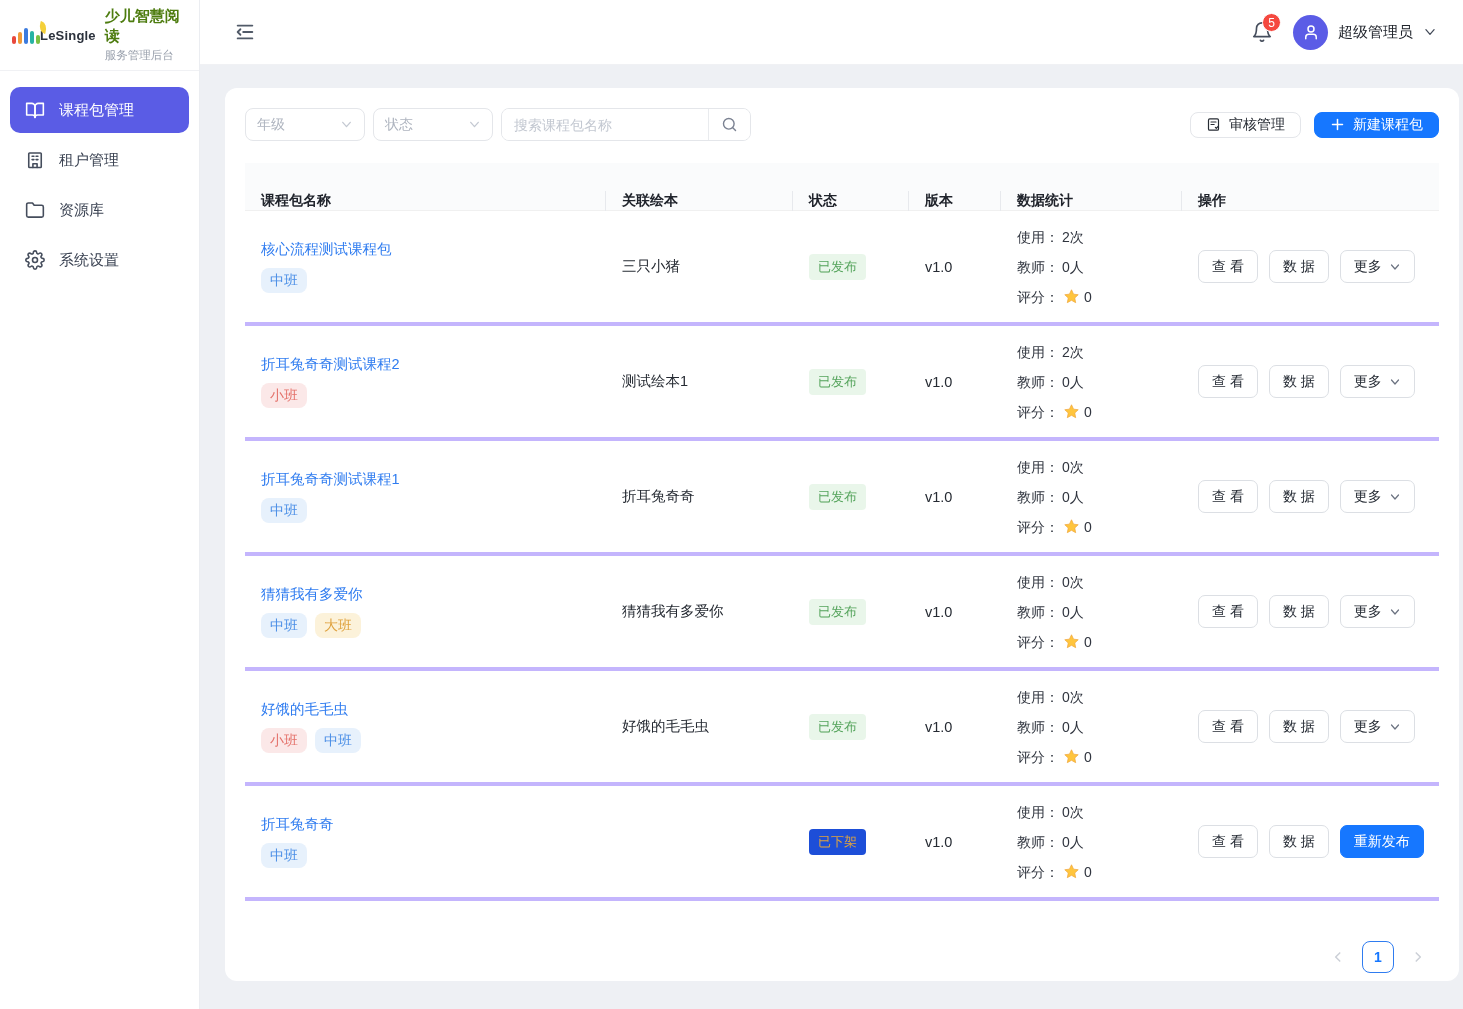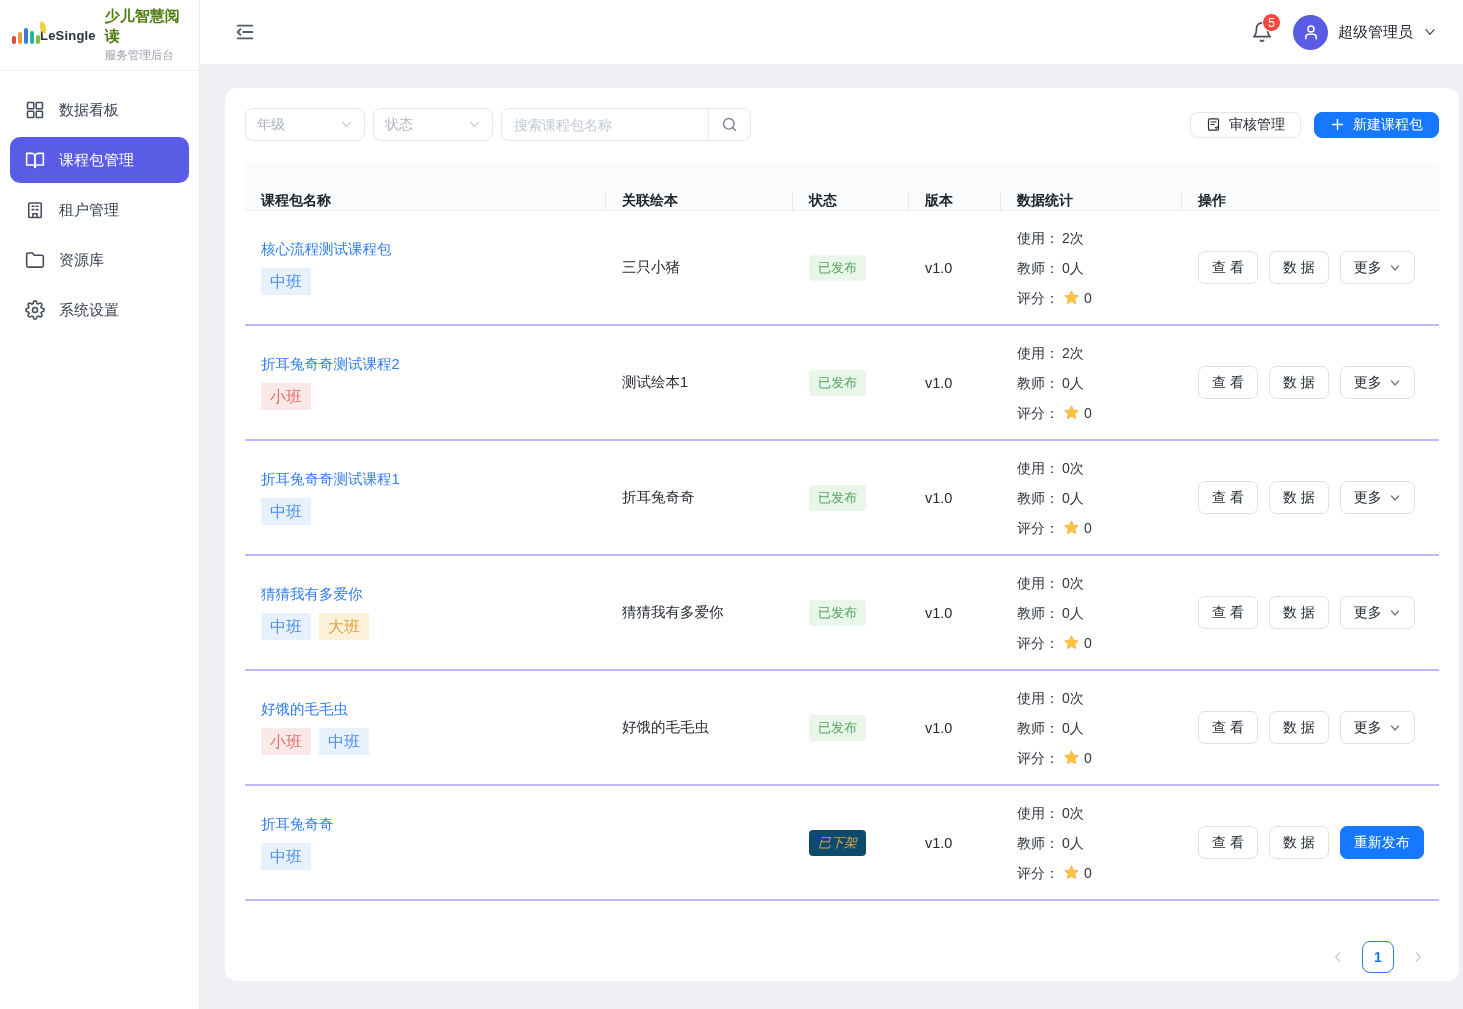--- a/index.html
+++ b/index.html
@@ -57,34 +57,34 @@
   .btn { height:26px; border-radius:8px; font-size:14px; display:inline-flex; align-items:center; gap:8px; padding:0 15px; cursor:pointer; font-family:inherit; }
   .btn-outline { background:#fff; border:1px solid #e4e6ea; color:#262b33; }
   .btn-primary { background:#1677ff; border:1px solid #1677ff; color:#fff; }
   .btn .b-icon { width:15px; height:15px; }
 
   
   .tbl { flex:1; min-height:0; }
   .thead { display:flex; align-items:flex-end; height:48px; background:#fafbfc; border-bottom:1px solid #f0f0f0; }
   .th { font-size:14px; font-weight:bold; color:#20242c; padding-left:16px; position:relative; }
   .th:not(:last-child)::after { content:""; position:absolute; right:0; top:50%; transform:translateY(-50%); width:1px; height:20px; background:#e7e9ed; }
-  .trow { display:flex; align-items:center; height:115px; border-bottom:2px solid #c4b5fd; }
+  .trow { display:flex; align-items:center; height:115px; border-bottom:4px solid #c4b5fd; }
   .td { padding-left:16px; }
   .c-name { width:361px; } .c-book { width:187px; } .c-status { width:116px; }
   .c-ver { width:92px; } .c-stats { width:181px; } .c-act { flex:1; }
   .pkg-link { color:#2f7cf0; font-size:14.5px; text-decoration:none; display:inline-block; cursor:pointer; }
   .tag-row { display:flex; gap:8px; margin-top:9px; }
-  .tag { font-size:16px; padding:3px 9px; border-radius:0; line-height:1.35; }
+  .tag { font-size:14px; padding:3px 9px; border-radius:8px; line-height:1.35; }
   .tag-blue { background:#e7f1fc; color:#4a8ee6; }
   .tag-red { background:#fbe8e8; color:#e4716a; }
   .tag-yellow { background:#fcf2da; color:#dfa23f; }
   .book-text { font-size:14.5px; color:#262b33; }
   .badge { display:inline-block; font-size:13px; padding:4px 9px; border-radius:4px; }
   .badge-green { background:#e9f6ea; color:#55a45c; }
-  .badge-yellow { background:#0c4a6e; color:#e0a43e;font-style:italic; }
+  .badge-yellow { background:#1d4ed8; color:#e0a43e; }
   .ver-text { font-size:14.5px; color:#262b33; }
   .stat-line { display:flex; align-items:center; font-size:14px; color:#30353f; line-height:30px; gap:3px; }
   .star { width:17px; height:17px; margin:0 1px; }
   .act-wrap { display:flex; align-items:center; gap:11px; }
   .abtn { height:33px; background:#fff; border:1px solid #dcdfe4; border-radius:7px; padding:0 13px; font-size:14px; color:#242a33; display:inline-flex; align-items:center; gap:7px; cursor:pointer; font-family:inherit; }
   .abtn .caret { width:12px; height:12px; color:#6b7280; }
   .abtn-primary { background:#1677ff; border-color:#1677ff; color:#fff; }
 
   
   .pager { display:flex; justify-content:flex-end; align-items:center; gap:17px; padding:16px 14px 0 0; height:64px; }
@@ -106,31 +106,20 @@
           <span class="logo-leaf"></span>
         </div>
       <div class="logo-word">LeSingle</div>
     </div>
     <div class="brand-text">
       <div class="brand-title">少儿智慧阅读</div>
       <div class="brand-sub">服务管理后台</div>
     </div>
   </div>
   <nav class="menu">
-      <div class="menu-item">
-        <span class="mi-icon">
-          <svg viewBox="0 0 24 24" fill="none" stroke="currentColor" stroke-width="1.9" stroke-linecap="round" stroke-linejoin="round" width="20" height="20">
-            <rect x="3" y="3" width="7.5" height="7.5" rx="1"></rect>
-            <rect x="13.5" y="3" width="7.5" height="7.5" rx="1"></rect>
-            <rect x="3" y="13.5" width="7.5" height="7.5" rx="1"></rect>
-            <rect x="13.5" y="13.5" width="7.5" height="7.5" rx="1"></rect>
-          </svg>
-        </span>
-        <span>数据看板</span>
-      </div>
       <div class="menu-item active">
         <span class="mi-icon">
           <svg viewBox="0 0 24 24" fill="none" stroke="currentColor" stroke-width="1.9" stroke-linecap="round" stroke-linejoin="round" width="20" height="20">
             <path d="M2 4h6a4 4 0 0 1 4 4v13a3 3 0 0 0-3-3H2z"></path>
             <path d="M22 4h-6a4 4 0 0 0-4 4v13a3 3 0 0 1 3-3h7z"></path>
           </svg>
         </span>
         <span>课程包管理</span>
       </div>
       <div class="menu-item">

